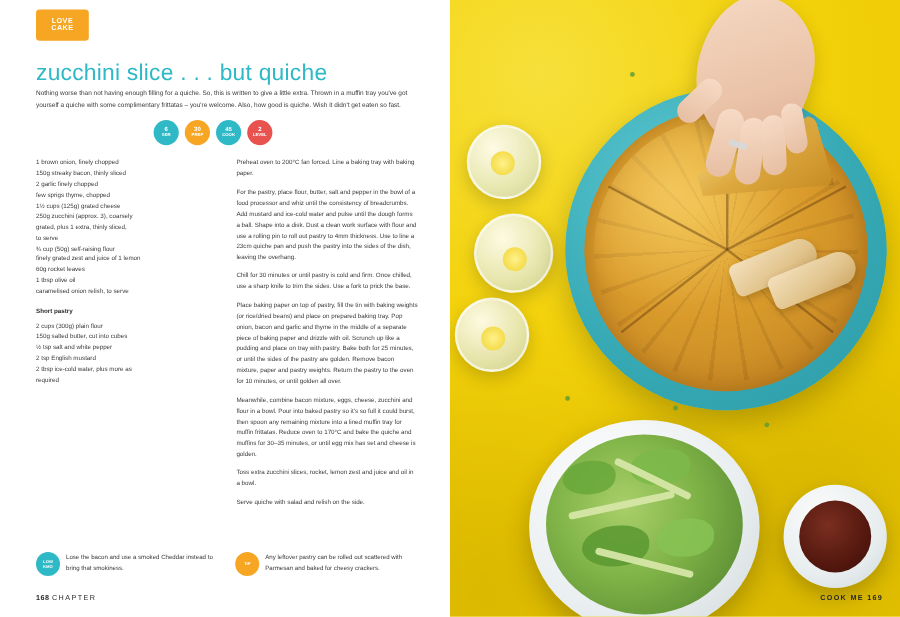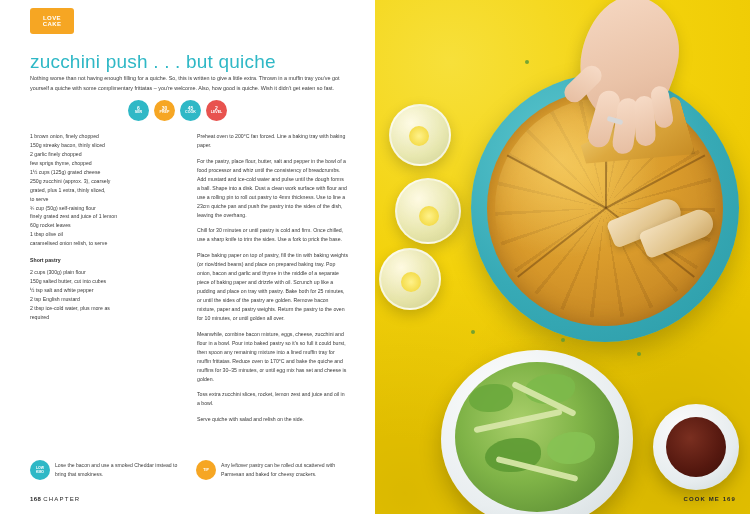--- a/index.html
+++ b/index.html
@@ -351,21 +351,21 @@
 
 <div class="spread">
 
   <div class="page-left">
 
     <div class="badge-logo">
       <span class="l1">LOVE</span>
       <span class="l2">CAKE</span>
     </div>
 
-    <h1 class="page-title">zucchini push . . . but quiche</h1>
+    <h1 class="page-title">zucchini slice . . . but quiche</h1>
 
     <p class="intro">Nothing worse than not having enough filling for a quiche. So, this is written to give a little extra. Thrown in a muffin tray you've got yourself a quiche with some complimentary frittatas – you're welcome. Also, how good is quiche. Wish it didn't get eaten so fast.</p>
 
     <div class="icon-row">
       <div class="icon-chip chip-a">
         <span class="big">6</span>
         <span>SER</span>
       </div>
       <div class="icon-chip chip-b">
         <span class="big">30</span>

